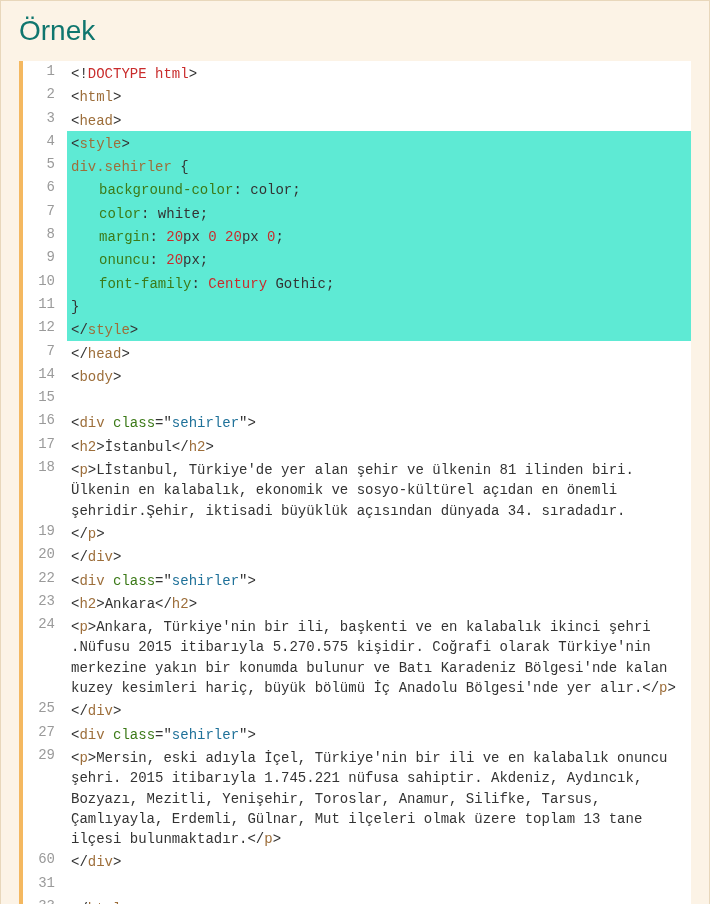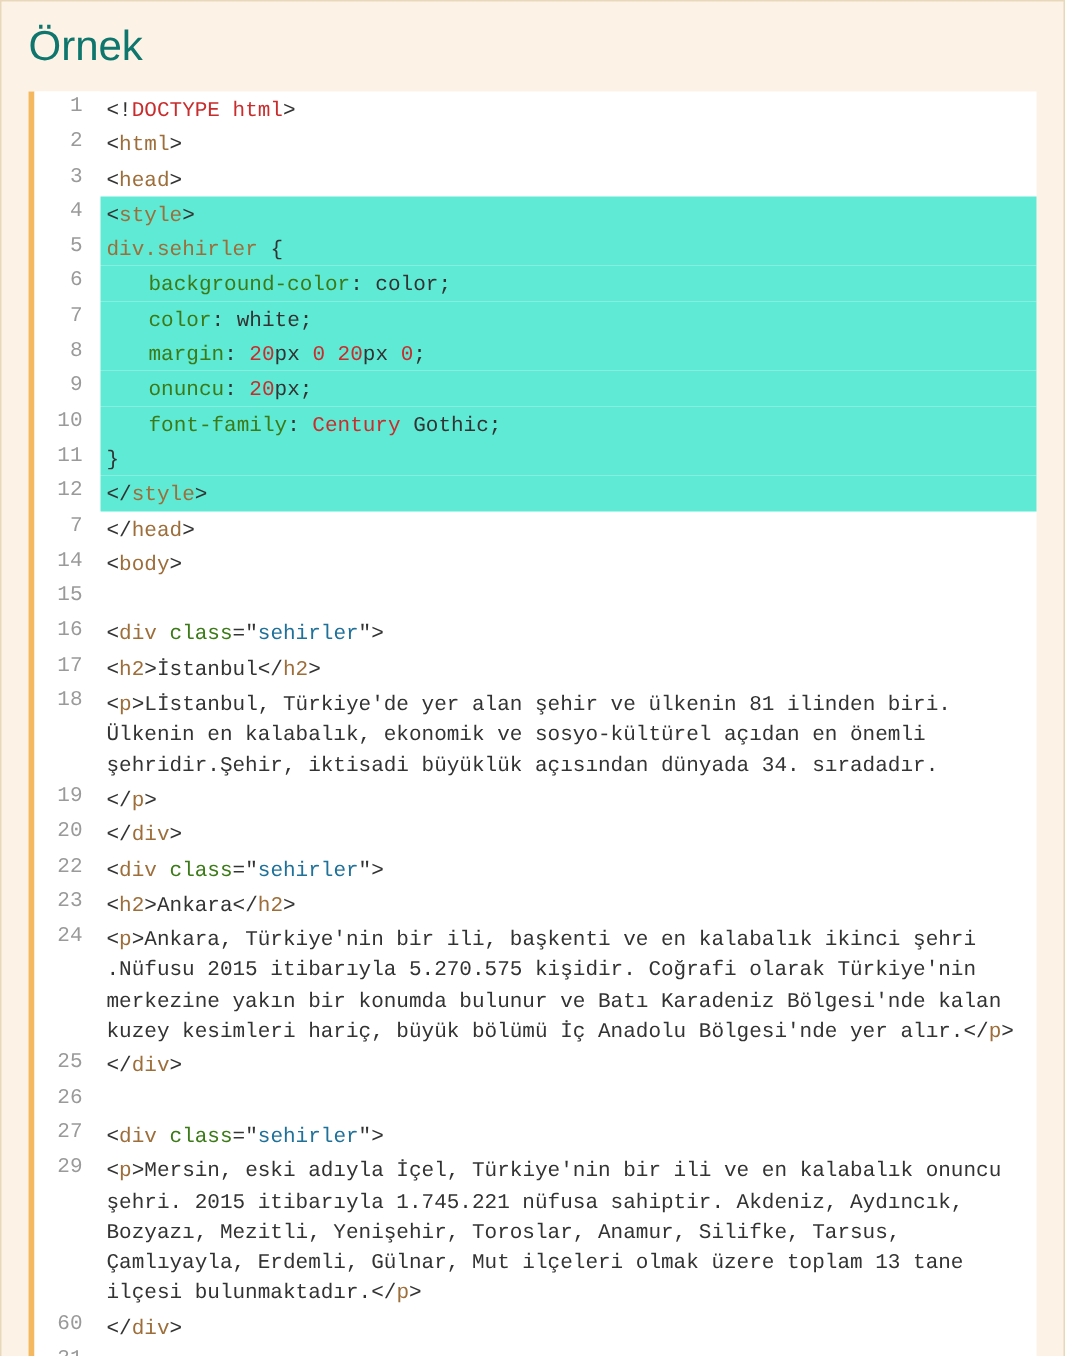--- a/index.html
+++ b/index.html
@@ -167,24 +167,20 @@
         </div>
         <div class="code-row">
           <div class="gutter">24</div>
           <div class="line"><span class="p">&lt;</span><span class="tg">p</span><span class="p">&gt;</span>Ankara, Türkiye'nin bir ili, başkenti ve en kalabalık ikinci şehri .Nüfusu 2015 itibarıyla 5.270.575 kişidir. Coğrafi olarak Türkiye'nin merkezine yakın bir konumda bulunur ve Batı Karadeniz Bölgesi'nde kalan kuzey kesimleri hariç, büyük bölümü İç Anadolu Bölgesi'nde yer alır.<span class="p">&lt;/</span><span class="tg">p</span><span class="p">&gt;</span></div>
         </div>
         <div class="code-row">
           <div class="gutter">25</div>
           <div class="line"><span class="p">&lt;/</span><span class="tg">div</span><span class="p">&gt;</span></div>
         </div>
         <div class="code-row">
-          <div class="gutter">26</div>
-          <div class="line"> </div>
-        </div>
-        <div class="code-row">
           <div class="gutter">27</div>
           <div class="line"><span class="p">&lt;</span><span class="tg">div</span> <span class="at">class</span><span class="p">=</span><span class="p">"</span><span class="av">sehirler</span><span class="p">"</span><span class="p">&gt;</span></div>
         </div>
         <div class="code-row">
           <div class="gutter">29</div>
           <div class="line"><span class="p">&lt;</span><span class="tg">p</span><span class="p">&gt;</span>Mersin, eski adıyla İçel, Türkiye'nin bir ili ve en kalabalık onuncu şehri. 2015 itibarıyla 1.745.221 nüfusa sahiptir. Akdeniz, Aydıncık, Bozyazı, Mezitli, Yenişehir, Toroslar, Anamur, Silifke, Tarsus, Çamlıyayla, Erdemli, Gülnar, Mut ilçeleri olmak üzere toplam 13 tane ilçesi bulunmaktadır.<span class="p">&lt;/</span><span class="tg">p</span><span class="p">&gt;</span></div>
         </div>
         <div class="code-row">
           <div class="gutter">60</div>
           <div class="line"><span class="p">&lt;/</span><span class="tg">div</span><span class="p">&gt;</span></div>

